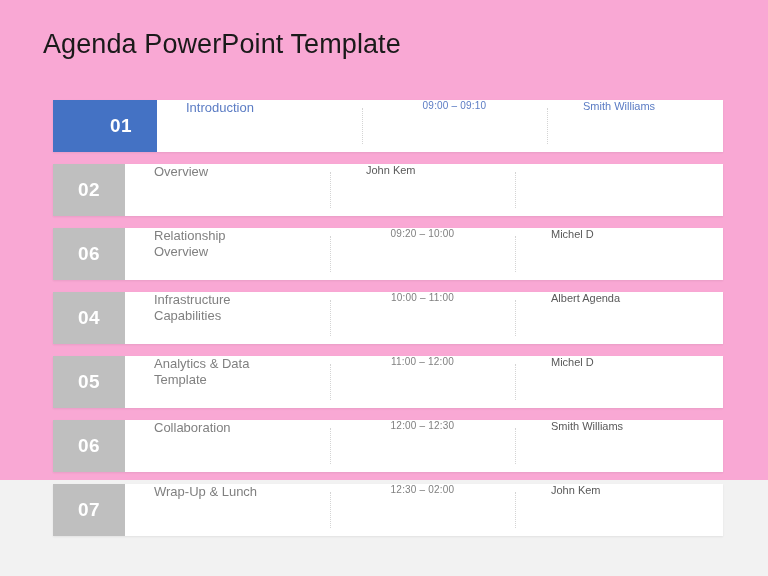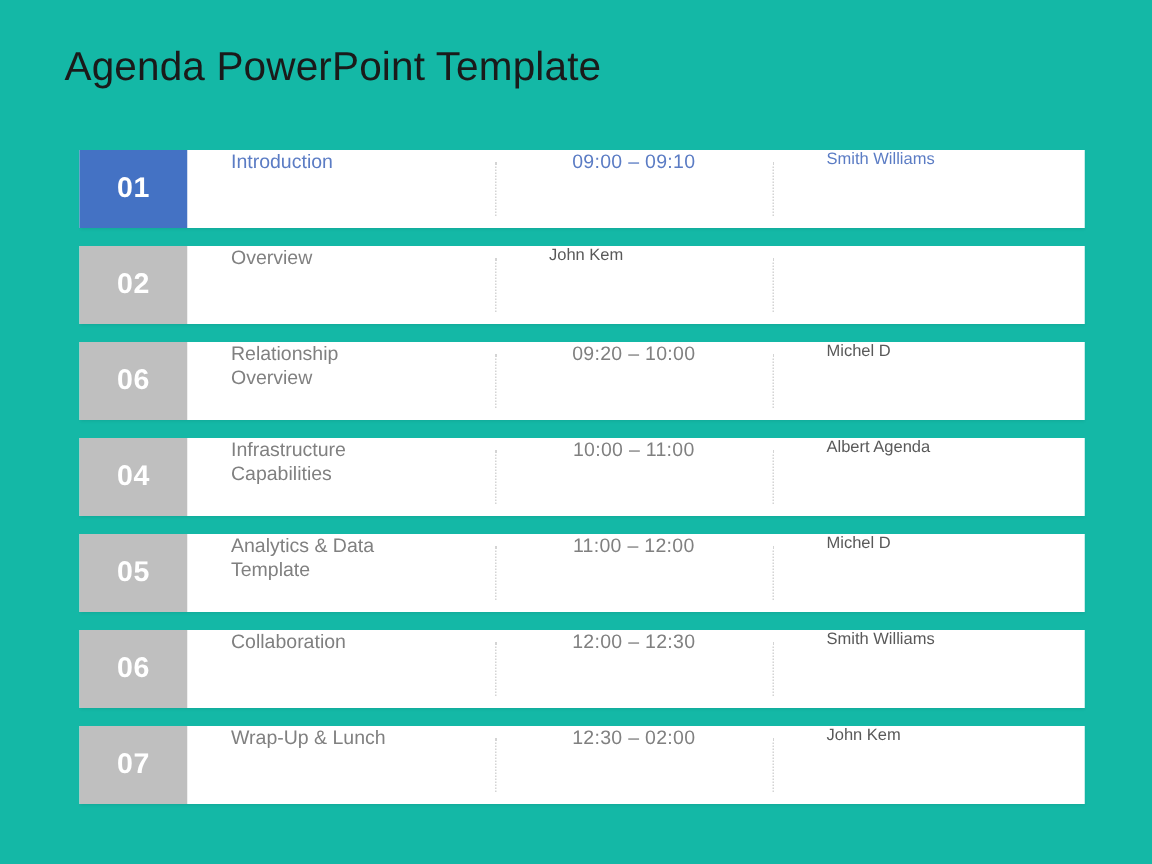--- a/index.html
+++ b/index.html
@@ -9,22 +9,22 @@
   body {
     width: 768px;
     height: 576px;
     background: #f2f2f2;
     font-family: "Liberation Sans", sans-serif;
     overflow: hidden;
   }
   .slide {
     position: relative;
     width: 768px;
-    height: 576px;
-    background: #14b8a6;
+    height: 480px;
+    background: #f9a8d4;
     box-sizing: border-box;
   }
   .slide-title {
     position: absolute;
     left: 43px;
     top: 27px;
     font-size: 27px;
     font-weight: normal;
     color: #1a1a1a;
     letter-spacing: 0.1px;
@@ -54,20 +54,21 @@
     color: #ffffff;
     display: flex;
     align-items: center;
     justify-content: center;
     font-size: 19px;
     font-weight: bold;
     letter-spacing: 0.5px;
   }
   .agenda-row.active .row-number {
     background: #4472c4;
+    padding-left: 32px;
   }
   .row-body {
     flex: 1;
     position: relative;
     display: flex;
     align-items: flex-start;
     background: #ffffff;
   }
   .col-topic {
     width: 205px;
@@ -79,21 +80,21 @@
     line-height: 16px;
   }
   .col-topic .line2 {
     display: block;
   }
   .col-time {
     width: 185px;
     min-width: 185px;
     box-sizing: border-box;
     text-align: center;
-    font-size: 13px;
+    font-size: 10px;
     color: #808080;
     letter-spacing: 0.2px;
   }
   .col-owner {
     flex: 1;
     padding-left: 36px;
     box-sizing: border-box;
     font-size: 11px;
     color: #595959;
   }

